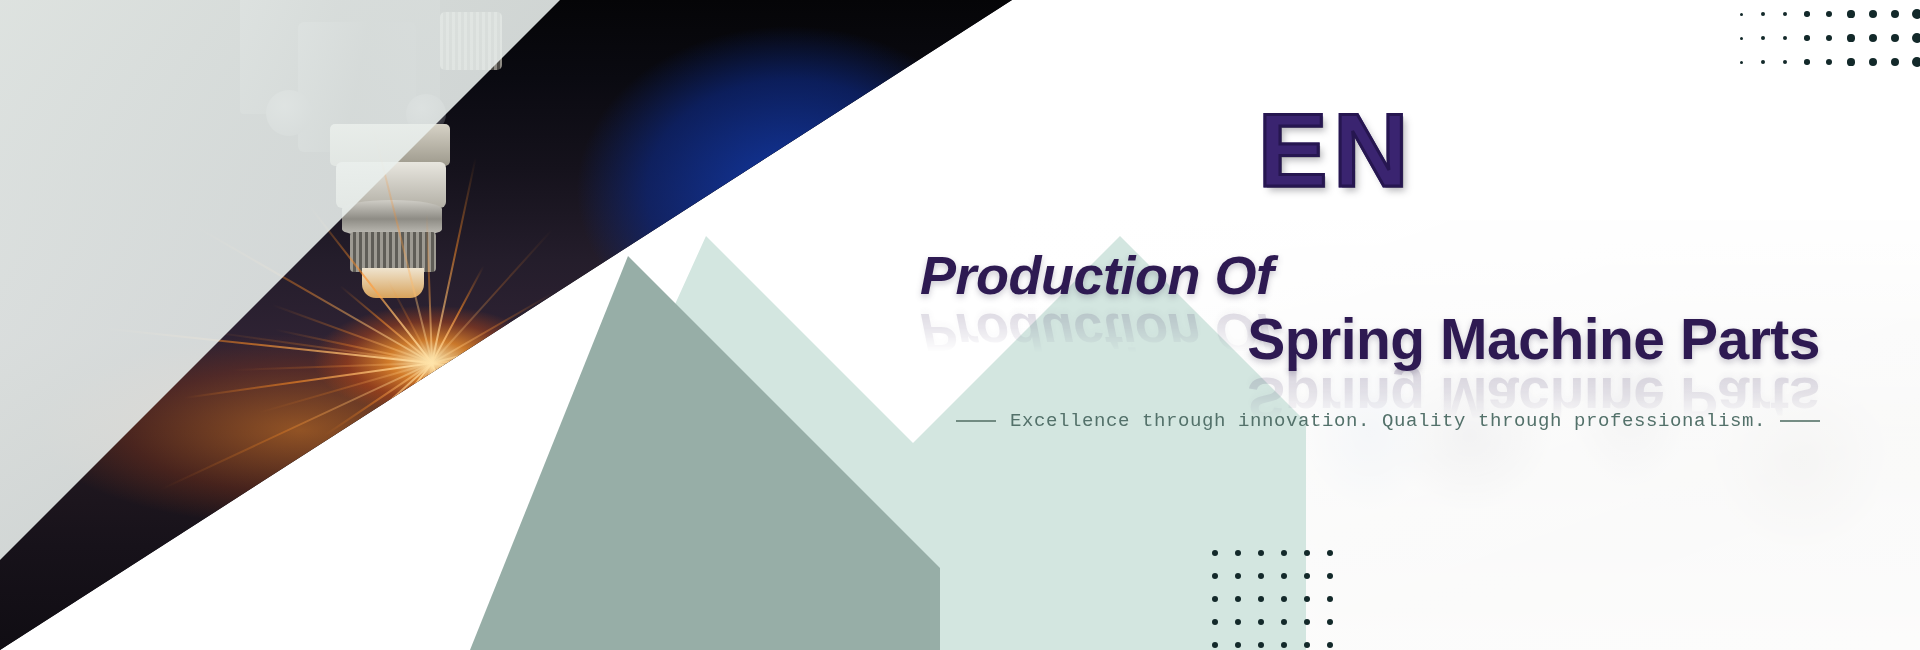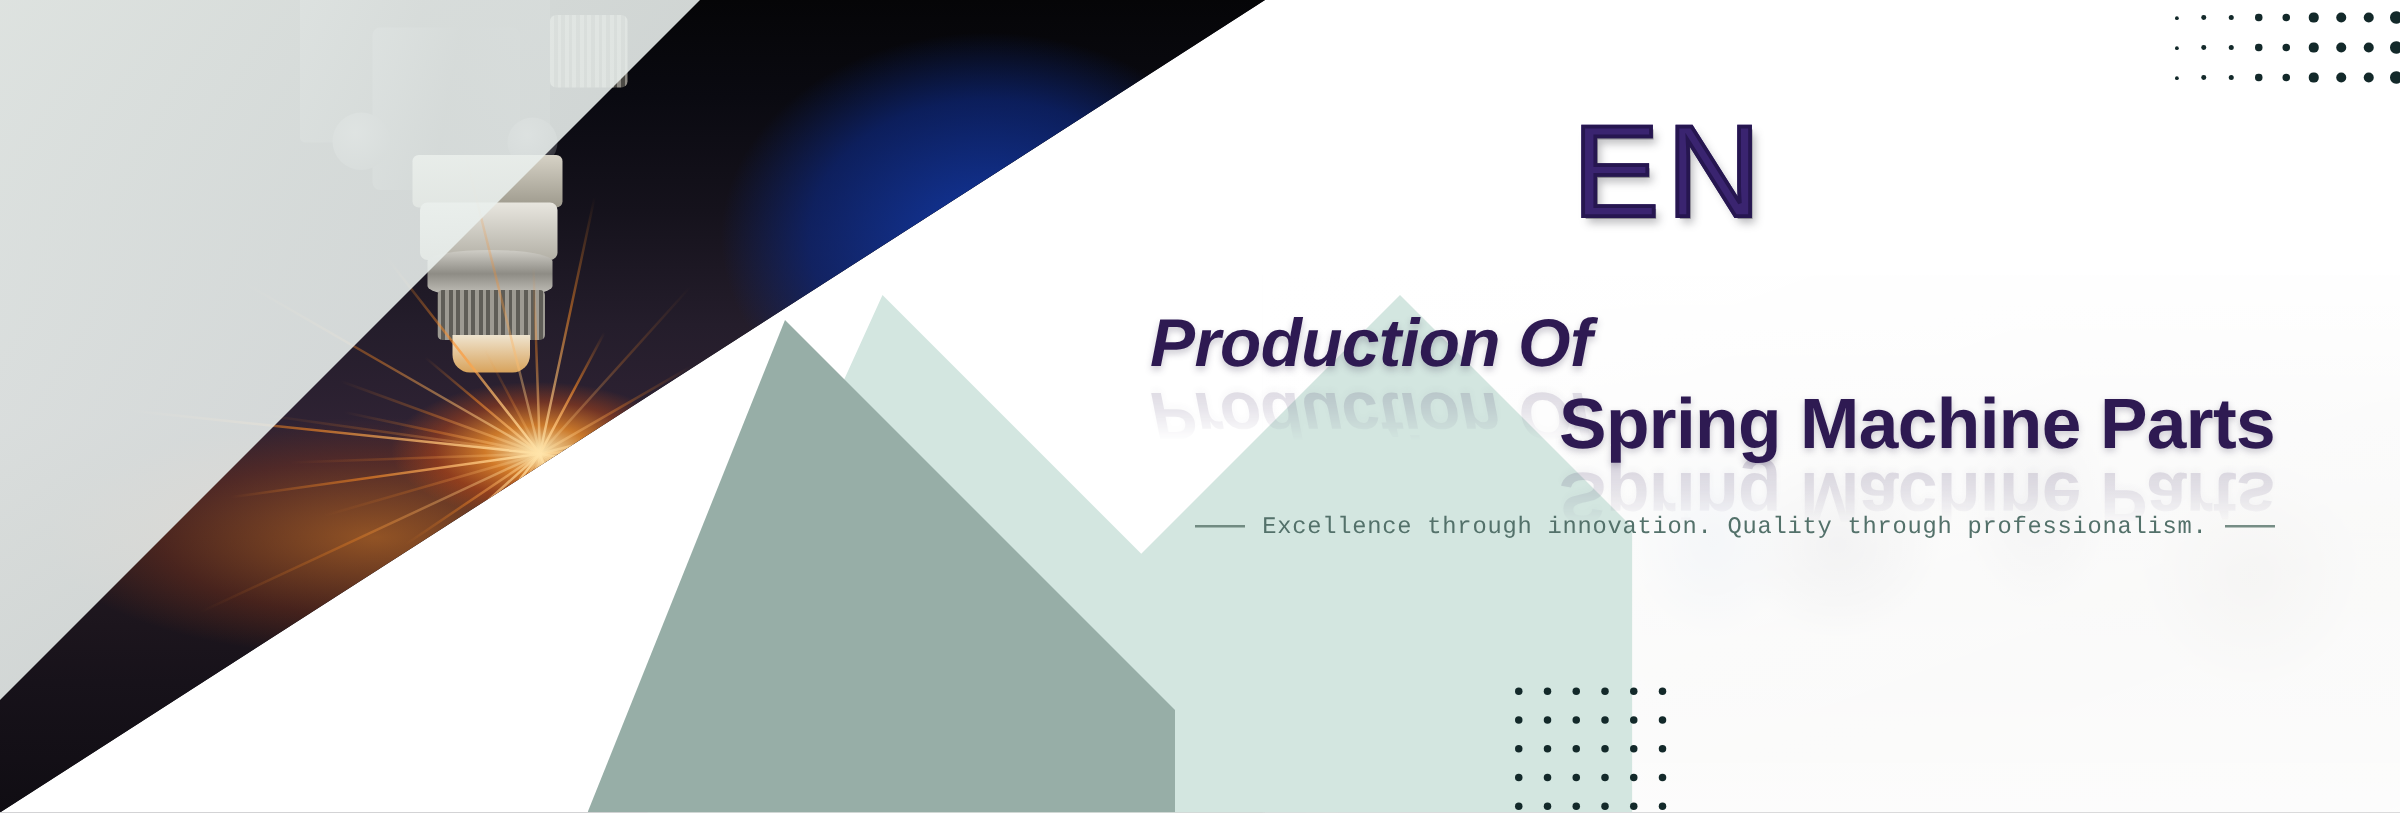--- a/index.html
+++ b/index.html
@@ -101,23 +101,23 @@
     background:#d3e6e0;
   }
   .shape-sage{
     left:470px; top:256px; width:470px; height:394px;
     clip-path:polygon(158px 0, 470px 312px, 470px 394px, 0 394px);
     background:#97aea7;
   }
 
   
   .en-logo{
-    position:absolute; left:1258px; top:86px;
+    position:absolute; left:1258px; top:98px;
     font-family:"Liberation Sans",sans-serif;
-    font-size:104px; font-weight:400; letter-spacing:6px;
+    font-size:104px; font-weight:700; letter-spacing:6px;
     line-height:1;
     color:#3a2470;
     -webkit-text-stroke:3px #261650;
     text-shadow:
       2px 2px 0 rgba(70,70,80,.45),
       4px 5px 7px rgba(60,60,70,.35);
     background:linear-gradient(180deg,#6b55a8 0%,#463083 18%,#2b1a5c 48%,#3d2878 78%,#7c67b5 100%);
     -webkit-background-clip:text;
     background-clip:text;
   }

